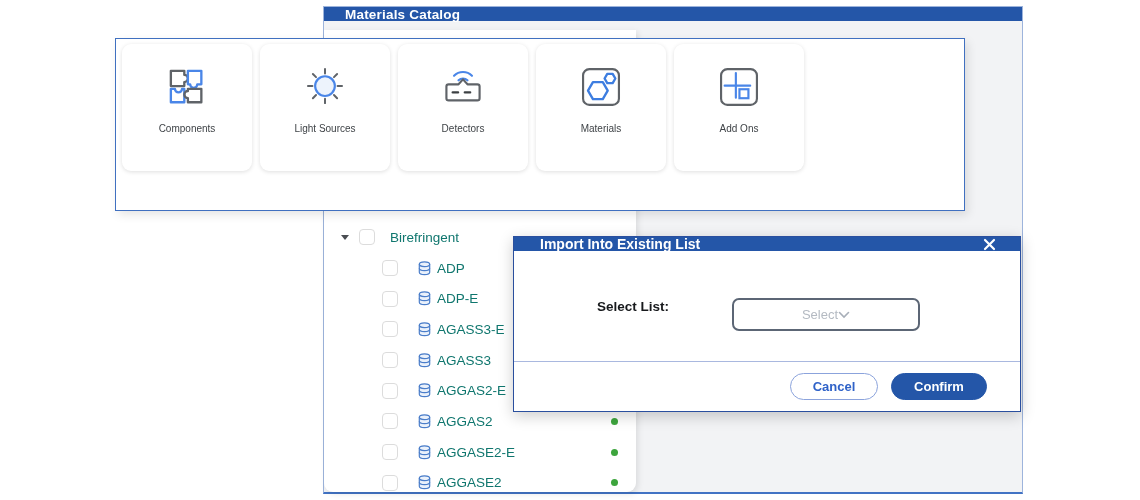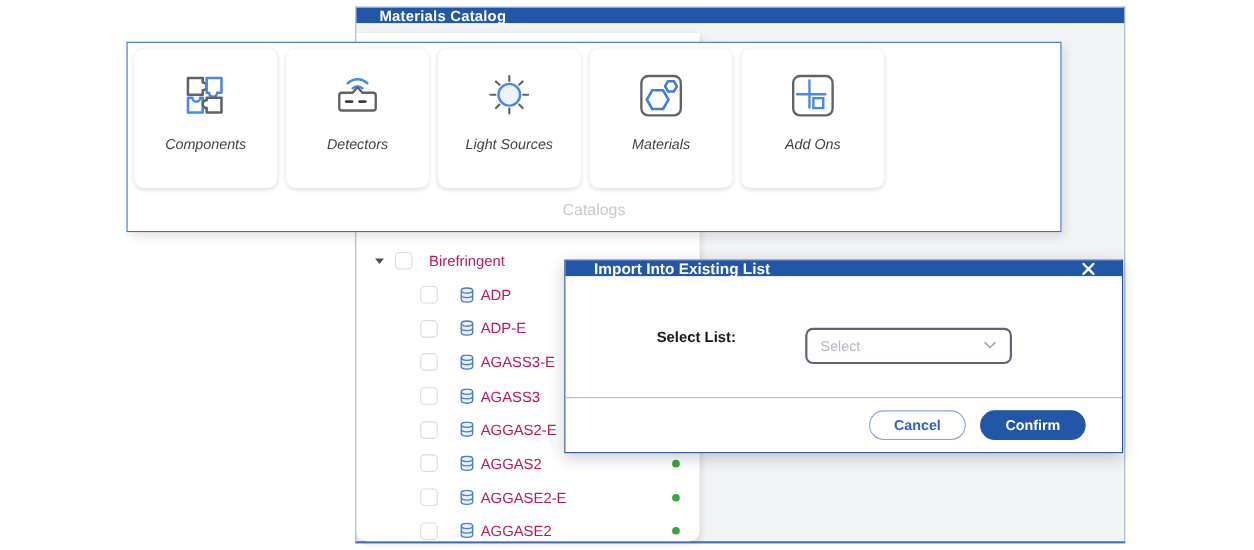--- a/index.html
+++ b/index.html
@@ -9,53 +9,53 @@
   
   .window { position:absolute; left:323px; top:6px; width:700px; height:488px;
             background:#f2f3f5; border:1px solid #9db4dc; border-bottom:2px solid #4273c4; }
   .titlebar { height:14px; background:#2456a8; display:flex; align-items:center; padding-left:21px; }
   .titlebar-text { color:#ffffff; font-weight:bold; font-size:13.5px; letter-spacing:.2px; }
 
   .tree-panel { position:absolute; left:0; top:23px; width:312px; height:462px; background:#ffffff;
                 border-radius:0 0 9px 9px; box-shadow:2px 2px 6px rgba(0,0,0,.10); overflow:hidden; }
   .tree-rows { position:absolute; top:192px; left:0; right:0; }
   .tree-row { height:30.7px; display:flex; align-items:center; position:relative;
-              font-size:13.5px; color:#be185d; }
+              font-size:13.5px; color:#0f766e; }
   .tree-row.parent { padding-left:17px; }
   .tree-row.child  { padding-left:58px; }
   .expander { width:0; height:0; border-left:4.5px solid transparent; border-right:4.5px solid transparent;
               border-top:5.5px solid #4a4d52; margin-right:10px; }
   .checkbox { width:16px; height:16px; border:1px solid #dcdcdc; border-radius:4px; background:#fff; flex:none; }
   .tree-row.parent .checkbox { margin-right:15px; }
   .db-icon { margin-left:20px; margin-right:6px; display:flex; align-items:center; }
   .dot { position:absolute; left:287px; top:50%; margin-top:-3.5px; width:7px; height:7px;
          border-radius:50%; background:#3da53d; }
 
   
   .ribbon { position:absolute; left:115px; top:38px; width:850px; height:173px; background:#ffffff;
             border:1px solid #4070c0; box-shadow:3px 4px 9px rgba(0,0,0,.10); z-index:5; }
   .cards { display:flex; gap:8px; padding:5px 0 0 6px; }
   .card { width:130px; height:127px; background:#ffffff; border-radius:9px;
           box-shadow:0 1px 4px rgba(0,0,0,.13); display:flex; flex-direction:column; align-items:center; }
   .card-icon { margin-top:11px; height:64px; display:flex; align-items:center; justify-content:center; }
-  .card-label { font-size:13px; color:#3f4347; margin-top:4px; white-space:nowrap;font-style:italic; }
+  .card-label { font-size:10px; color:#3f4347; margin-top:4px; white-space:nowrap; }
   .ribbon-group-label { text-align:center; color:#c7cbd0; font-size:14.5px; margin-top:12px; }
 
   
   .dialog { position:absolute; left:513px; top:236px; width:508px; height:176px; background:#ffffff;
             border:1px solid #2a4f9e; box-shadow:0 4px 14px rgba(0,0,0,.20); z-index:10;
             display:flex; flex-direction:column; }
   .dialog-header { height:14px; flex:none; background:#2456a8; display:flex; align-items:center;
                    justify-content:space-between; padding:0 24px 0 26px; }
   .dialog-title { color:#ffffff; font-weight:bold; font-size:14px; }
   .dialog-close { display:flex; align-items:center; cursor:pointer; }
   .dialog-body { flex:1; display:flex; align-items:center; padding-left:40px; border-bottom:1px solid #a9b8df; }
   .field-label { font-weight:bold; font-size:13.5px; color:#17191c; width:135px;margin-left:43px; }
   .dropdown { width:188px; height:33px; border:2px solid #5c6675; border-radius:7px; background:#fff;
-              display:flex; align-items:center; justify-content:space-between; padding:0 12px; cursor:pointer;margin-top:16px; }
+              display:flex; align-items:center; justify-content:center; padding:0 12px; cursor:pointer;margin-top:16px; }
   .placeholder { color:#b4bac2; font-size:13px; }
   .dialog-footer { height:49px; flex:none; display:flex; align-items:center; justify-content:flex-end;
                    gap:13px; padding-right:33px; }
   .btn { height:27px; border-radius:14px; font-size:13px; font-weight:bold;
          font-family:"Liberation Sans", sans-serif; cursor:pointer; }
   .btn-cancel { width:88px; background:#ffffff; border:1.5px solid #8ba3dc; color:#2f62c8; }
   .btn-confirm { width:96px; background:#2456a8; border:1.5px solid #2456a8; color:#ffffff; }
 </style>
 </head>
 <body>
@@ -185,33 +185,20 @@
       <div class="card">
         <div class="card-icon">
           <svg width="52" height="52" viewBox="0 0 58 58" fill="none" stroke-linejoin="round" stroke-linecap="round">
             <path d="M11 11 H26 V15.5 a3.5 3.5 0 1 1 0 8 V28 H11 Z" stroke="#5f6368" stroke-width="2.6"></path>
             <path d="M30 11 H45 V26 H40.5 a3.5 3.5 0 1 1 -8 0 H30 Z" stroke="#4a86e8" stroke-width="2.6"></path>
             <path d="M11 31 H15.5 a3.5 3.5 0 1 0 8 0 H26 V46 H11 Z" stroke="#4a86e8" stroke-width="2.6"></path>
             <path d="M30 31 H45 V46 H30 V41.5 a3.5 3.5 0 1 1 0 -8 Z" stroke="#5f6368" stroke-width="2.6"></path>
           </svg>
         </div>
         <div class="card-label">Components</div>
-      </div>
-
-      <div class="card">
-        <div class="card-icon">
-          <svg width="52" height="52" viewBox="0 0 58 58" fill="none" stroke-linecap="round" stroke-linejoin="round">
-            <path d="M19 16.5 a14 14 0 0 1 20 0" stroke="#4a86e8" stroke-width="2.4"></path>
-            <path d="M24 21.5 a7.5 7.5 0 0 1 10 0" stroke="#4a86e8" stroke-width="2.4"></path>
-            <path d="M13 26 H24 L29 20.5 L34 26 H45 a2.5 2.5 0 0 1 2.5 2.5 V41.5 a2.5 2.5 0 0 1 -2.5 2.5 H13 a2.5 2.5 0 0 1 -2.5 -2.5 V28.5 A2.5 2.5 0 0 1 13 26 Z" stroke="#5f6368" stroke-width="2.4" fill="#ffffff"></path>
-            <line x1="17.5" y1="35" x2="23.5" y2="35" stroke="#3c4043" stroke-width="2.6"></line>
-            <line x1="31" y1="35" x2="37" y2="35" stroke="#3c4043" stroke-width="2.6"></line>
-          </svg>
-        </div>
-        <div class="card-label">Detectors</div>
       </div>
 
       <div class="card">
         <div class="card-icon">
           <svg width="52" height="52" viewBox="0 0 58 58" fill="none" stroke-linecap="round">
             <circle cx="29" cy="28" r="11" fill="#edf3fc" stroke="#4a86e8" stroke-width="2.4"></circle>
             <g stroke="#5f6368" stroke-width="2.2">
               <line x1="29" y1="9" x2="29" y2="14"></line>
                 <line x1="29" y1="42" x2="29" y2="47"></line>
               <line x1="10" y1="28" x2="15" y2="28"></line>
@@ -221,20 +208,33 @@
               <line x1="42.5" y1="14.5" x2="39" y2="18"></line>
                 <line x1="19" y1="38" x2="15.5" y2="41.5"></line>
             </g>
           </svg>
         </div>
         <div class="card-label">Light Sources</div>
       </div>
 
       <div class="card">
         <div class="card-icon">
+          <svg width="52" height="52" viewBox="0 0 58 58" fill="none" stroke-linecap="round" stroke-linejoin="round">
+            <path d="M19 16.5 a14 14 0 0 1 20 0" stroke="#4a86e8" stroke-width="2.4"></path>
+            <path d="M24 21.5 a7.5 7.5 0 0 1 10 0" stroke="#4a86e8" stroke-width="2.4"></path>
+            <path d="M13 26 H24 L29 20.5 L34 26 H45 a2.5 2.5 0 0 1 2.5 2.5 V41.5 a2.5 2.5 0 0 1 -2.5 2.5 H13 a2.5 2.5 0 0 1 -2.5 -2.5 V28.5 A2.5 2.5 0 0 1 13 26 Z" stroke="#5f6368" stroke-width="2.4" fill="#ffffff"></path>
+            <line x1="17.5" y1="35" x2="23.5" y2="35" stroke="#3c4043" stroke-width="2.6"></line>
+            <line x1="31" y1="35" x2="37" y2="35" stroke="#3c4043" stroke-width="2.6"></line>
+          </svg>
+        </div>
+        <div class="card-label">Detectors</div>
+      </div>
+
+      <div class="card">
+        <div class="card-icon">
           <svg width="52" height="52" viewBox="0 0 58 58" fill="none" stroke-linejoin="round">
             <rect x="9" y="9" width="40" height="40" rx="7" stroke="#5f6368" stroke-width="2.4" fill="#ffffff"></rect>
             <path d="M36.5 33 L31 42.5 H20 L14.5 33 L20 23.5 H31 Z" stroke="#3d7de0" stroke-width="2.6" fill="#ffffff"></path>
             <path d="M45 19.5 L42 24.7 H36 L33 19.5 L36 14.3 H42 Z" stroke="#3d7de0" stroke-width="2.6" fill="#ffffff"></path>
           </svg>
         </div>
         <div class="card-label">Materials</div>
       </div>
 
       <div class="card">
@@ -244,21 +244,20 @@
             <line x1="25.5" y1="13.5" x2="25.5" y2="41" stroke="#4a86e8" stroke-width="2.4"></line>
             <line x1="13" y1="27.5" x2="41.5" y2="27.5" stroke="#4a86e8" stroke-width="2.4"></line>
             <rect x="29.5" y="31.5" width="10" height="10" stroke="#4a86e8" stroke-width="2.4" fill="#ffffff"></rect>
           </svg>
         </div>
         <div class="card-label">Add Ons</div>
       </div>
 
 
     </div>
-    <div class="ribbon-group-label">Catalogs</div>
   </div>
 
   <div class="dialog">
     <div class="dialog-header">
       <span class="dialog-title">Import Into Existing List</span>
       <span class="dialog-close">
         <svg width="13" height="13" viewBox="0 0 13 13">
             <path d="M2 2 L11 11 M11 2 L2 11" stroke="#ffffff" stroke-width="2.2" stroke-linecap="round"></path>
           </svg>
       </span>

